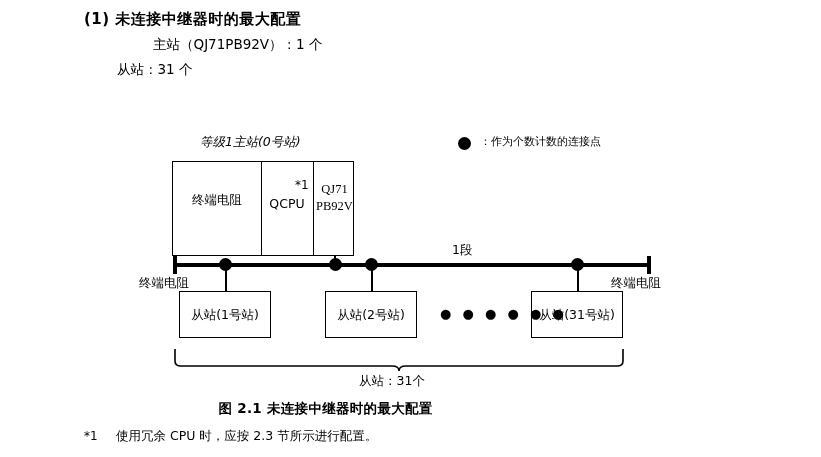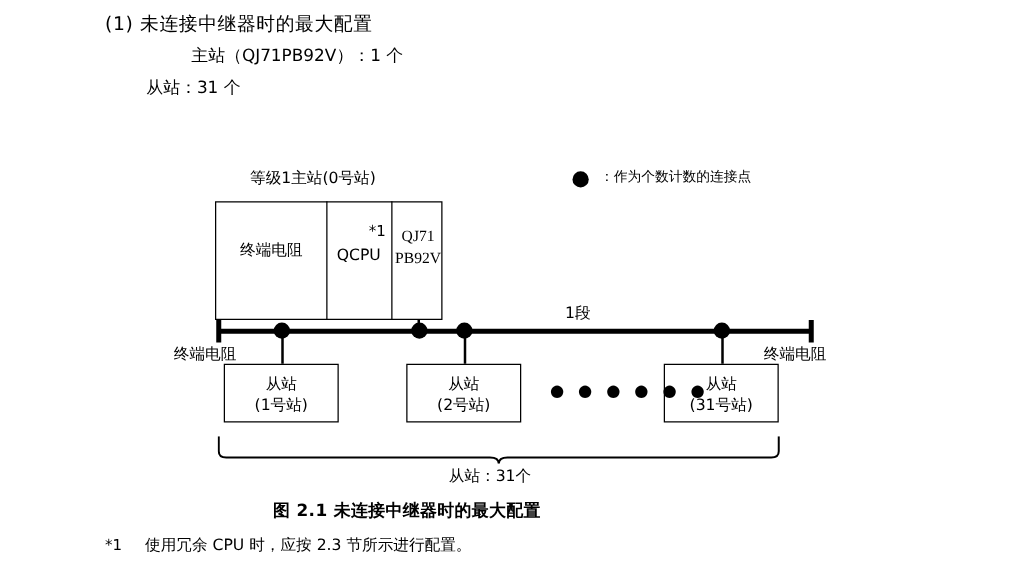--- a/index.html
+++ b/index.html
@@ -15,21 +15,21 @@
     color: #000000;
     overflow: hidden;
   }
   .abs { position: absolute; }
 
   
   #title-line {
     left: 84px;
     top: 10px;
     font-size: 15px;
-    font-weight: normal;
+    font-weight: bold;
     letter-spacing: 0.5px;
     white-space: nowrap;
   }
   #spec-master {
     left: 117px;
     top: 36px;
     font-size: 13.5px;
     white-space: nowrap;
     margin-left: 36px;
   }
@@ -55,20 +55,21 @@
     font-size: 11px;
     white-space: nowrap;
   }
 
   
   #master-caption {
     left: 200px;
     top: 134px;
     font-size: 12.5px;
     white-space: nowrap;
+    font-style: italic;
   }
 
   
   #master-box {
     left: 172px;
     top: 161px;
     width: 182px;
     height: 95px;
     border: 1.6px solid #000;
     box-sizing: border-box;
@@ -172,21 +173,21 @@
   }
 
   
   .slave-box {
     top: 291px;
     width: 92px;
     height: 47px;
     border: 1.6px solid #000;
     box-sizing: border-box;
     display: flex;
-    flex-direction: column;
+    flex-direction: row;
     align-items: center;
     justify-content: center;
     font-size: 12.5px;
     line-height: 17px;
   }
   #slave-1 { left: 179px; }
   #slave-2 { left: 325px; }
   #slave-3 { left: 531px; }
 
   

